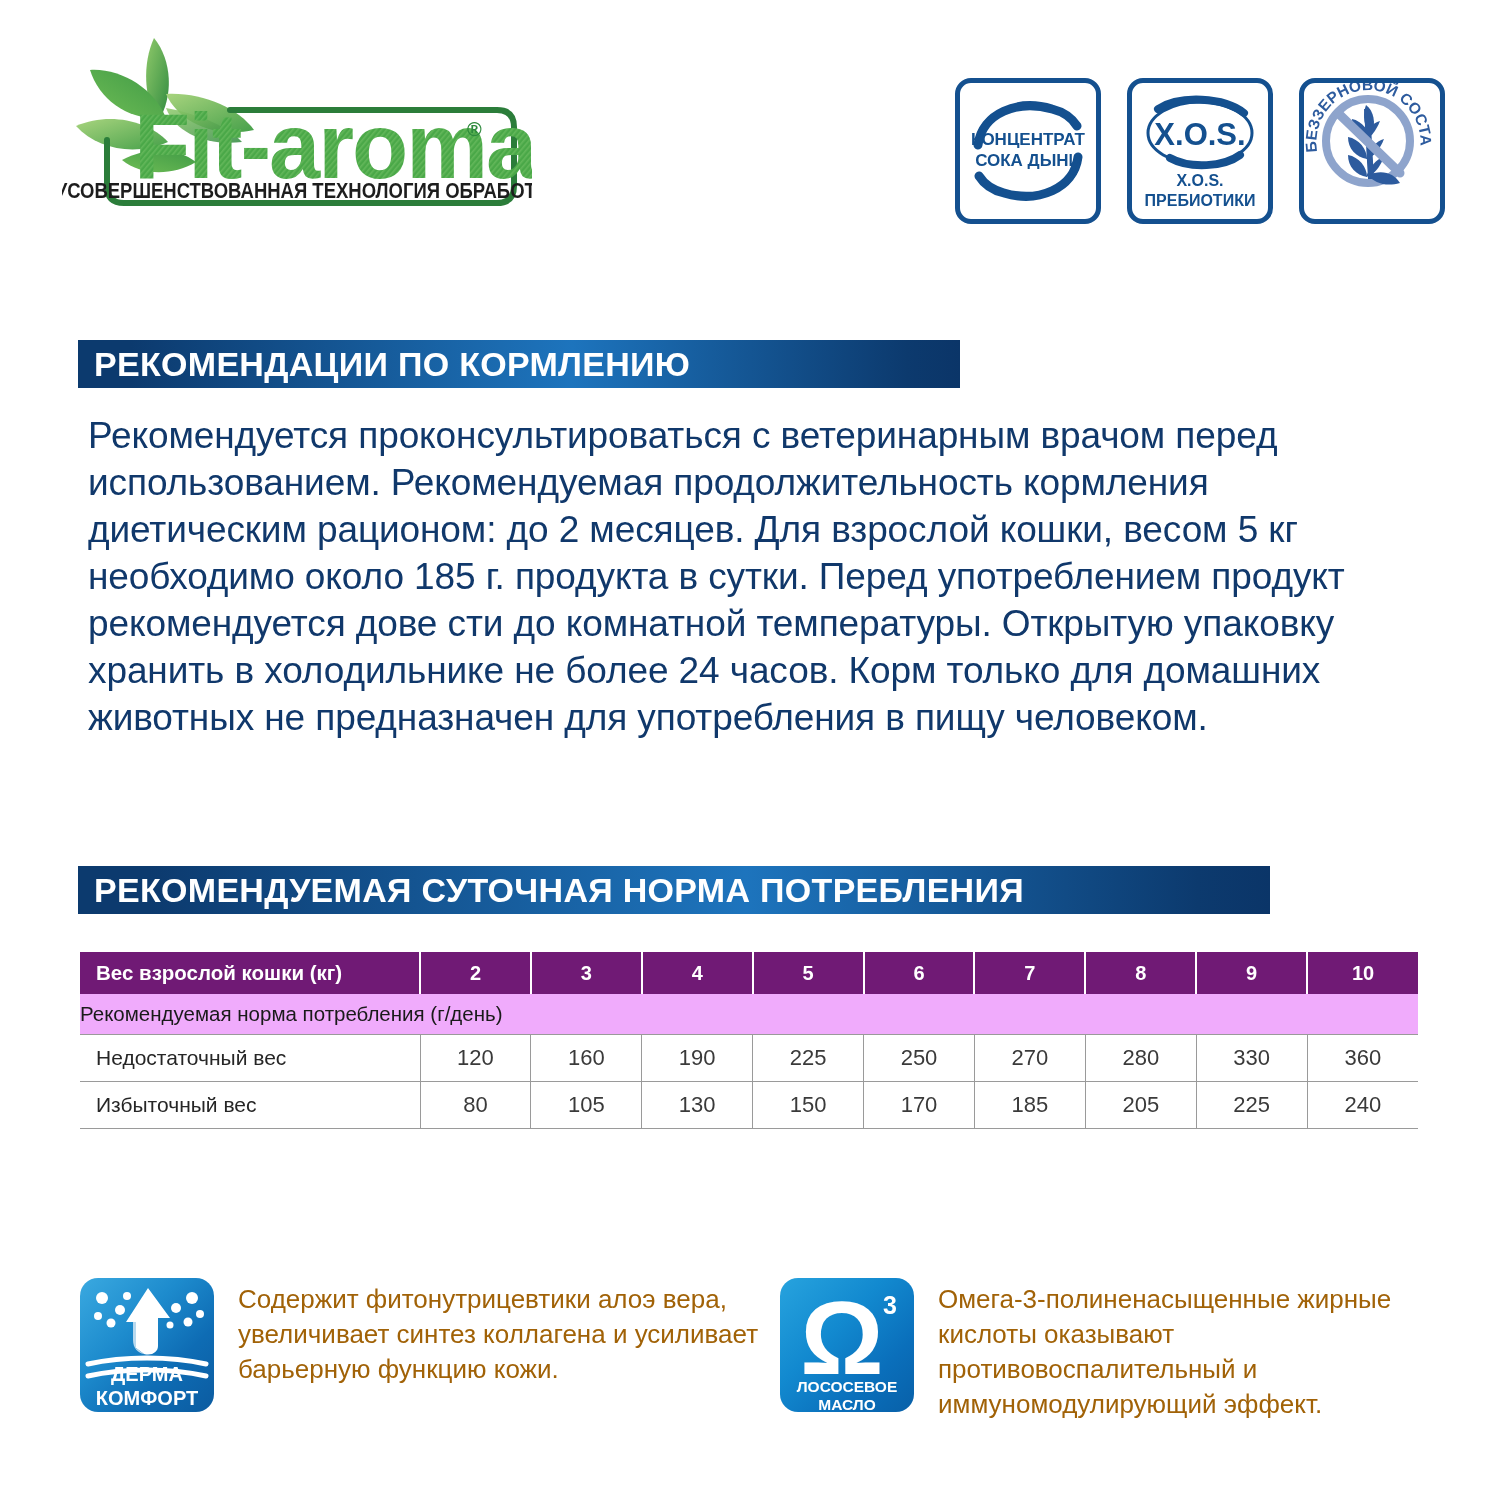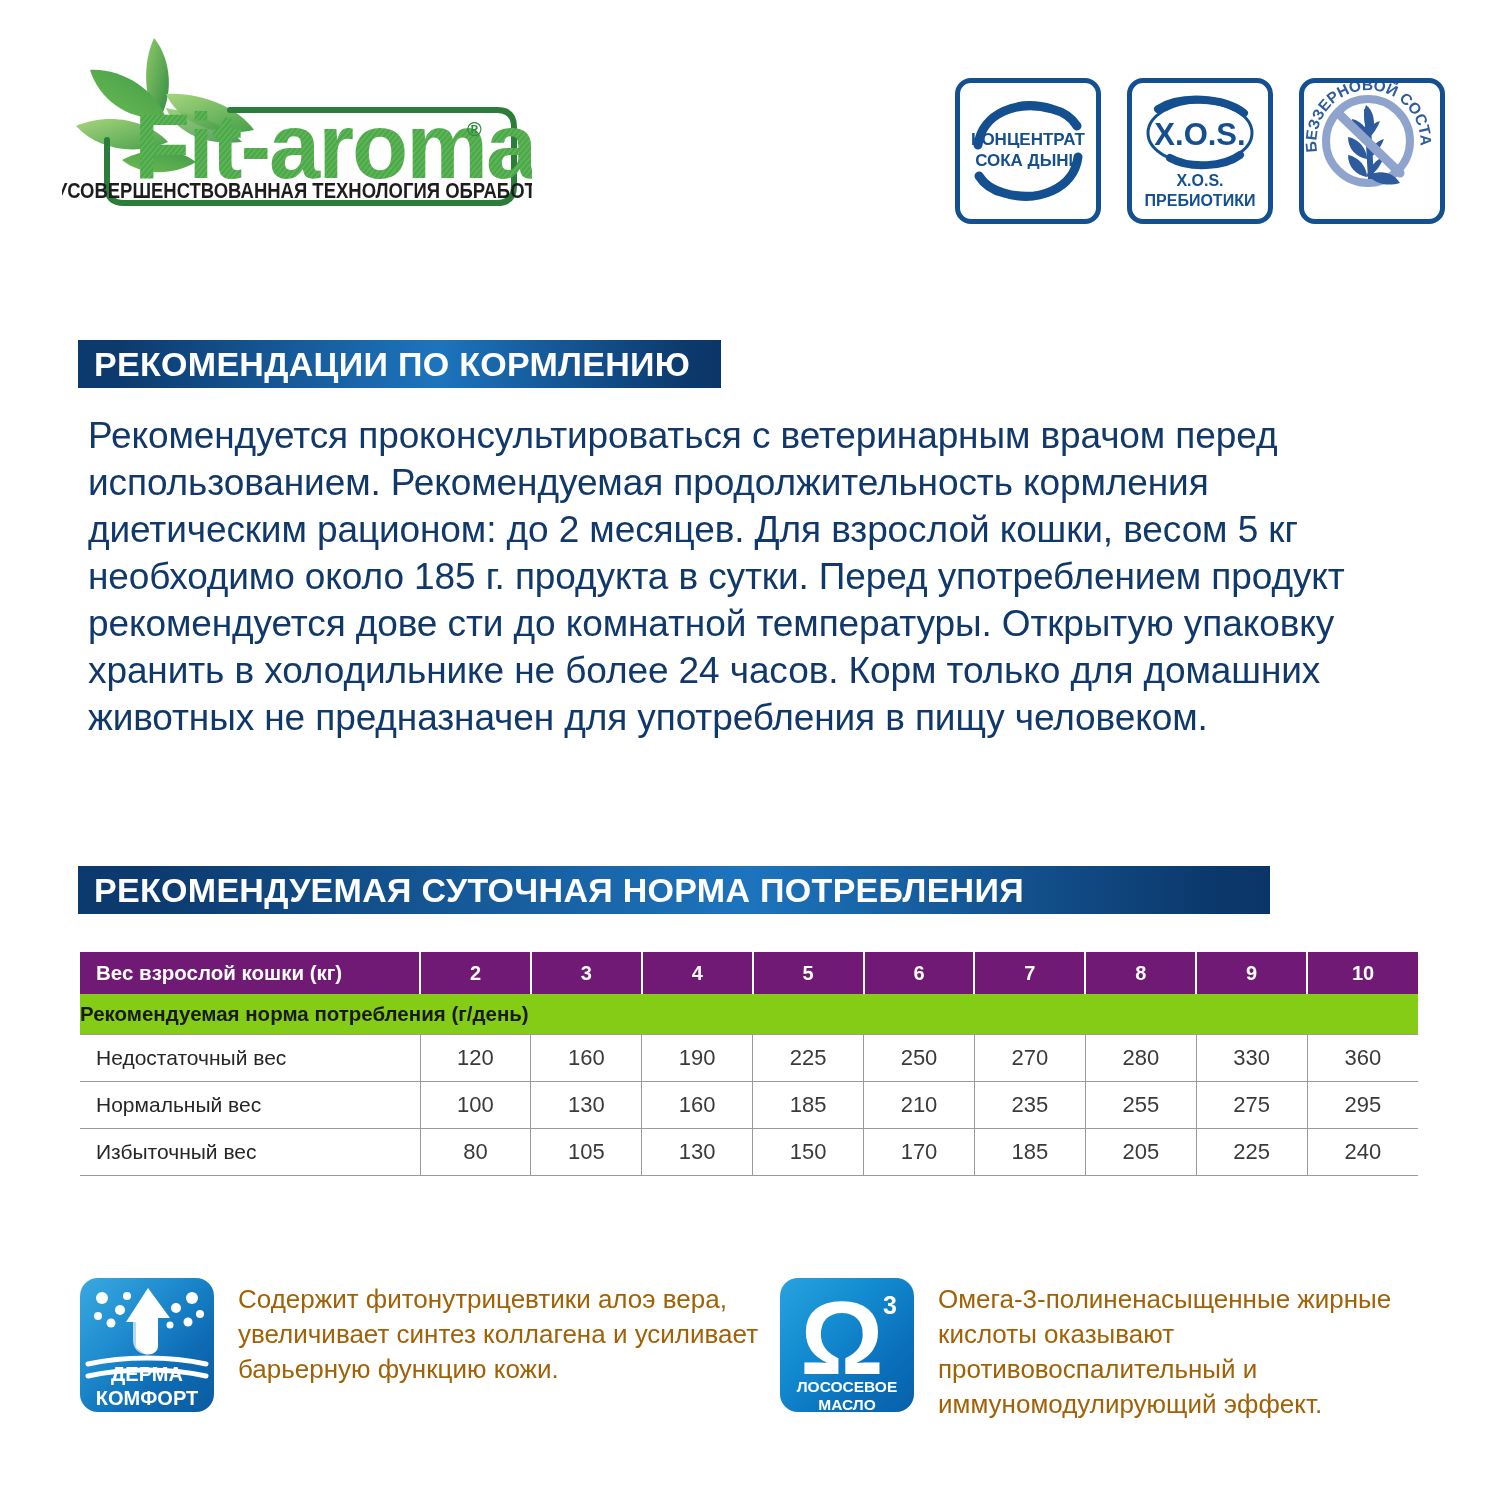--- a/index.html
+++ b/index.html
@@ -68,21 +68,21 @@
   }
   .sec-bar span {
     color: #ffffff;
     font-weight: bold;
     font-size: 34px;
     letter-spacing: 0.3px;
     padding-left: 16px;
     white-space: nowrap;
     font-family: "Liberation Sans", sans-serif;
   }
-  #sec-bar-1 { left: 78px; top: 340px; width: 643px; }
+  #sec-bar-1 { left: 78px; top: 340px; width: 882px; }
   #sec-bar-2 { left: 78px; top: 866px; width: 1192px; }
 
   
   .intro {
     position: absolute;
     left: 88px;
     top: 412px;
     width: 1336px;
     color: #10386b;
     font-size: 37px;
@@ -118,25 +118,25 @@
   .hdr-row th:last-child { border-right: none; }
   .hdr-row th.lbl {
     text-align: left;
     padding-left: 16px;
     font-size: 20.5px;
   }
 
   .subhdr td {
     height: 40px;
     font-size: 20.5px;
-    font-weight: bold;
+    font-weight: normal;
     color: #1a1a1a;
     padding-left: 16px;
     border-bottom: 1.5px solid #9a9a9a;
-    background: #84cc16;
+    background: #f0abfc;
   }
 
   .data-row td {
     height: 46px;
     font-size: 22px;
     color: #3a3a3a;
     text-align: center;
     border-bottom: 1.5px solid #9a9a9a;
     border-right: 1.5px solid #9a9a9a;
     background: #ffffff;
@@ -334,32 +334,20 @@
         <td>160</td>
         <td>190</td>
         <td>225</td>
         <td>250</td>
         <td>270</td>
         <td>280</td>
         <td>330</td>
         <td>360</td>
       </tr>
 
-      <tr class="data-row">
-        <td class="rowlabel">Нормальный вес</td>
-        <td>100</td>
-        <td>130</td>
-        <td>160</td>
-        <td>185</td>
-        <td>210</td>
-        <td>235</td>
-        <td>255</td>
-        <td>275</td>
-        <td>295</td>
-      </tr>
 
       <tr class="data-row">
         <td class="rowlabel">Избыточный вес</td>
         <td>80</td>
         <td>105</td>
         <td>130</td>
         <td>150</td>
         <td>170</td>
         <td>185</td>
         <td>205</td>

